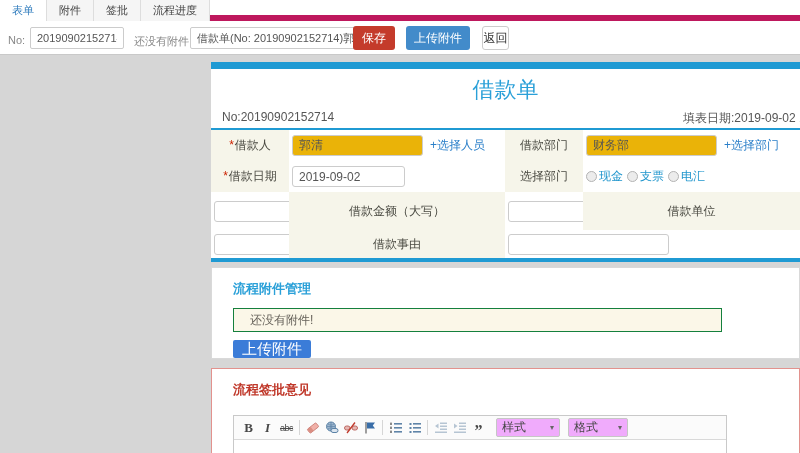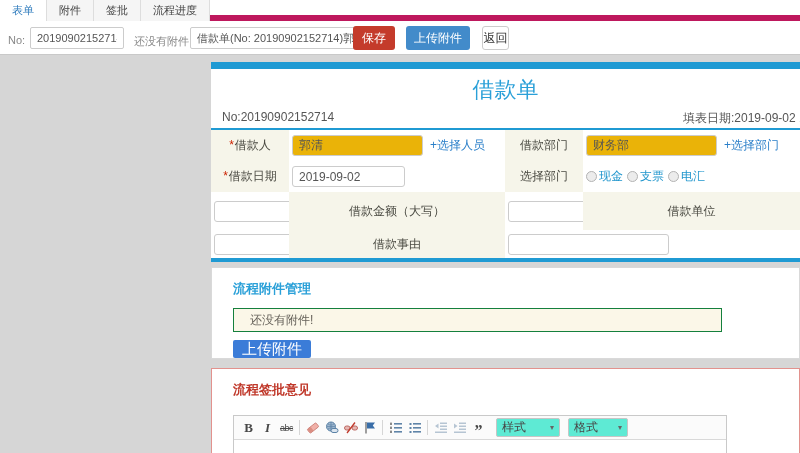--- a/index.html
+++ b/index.html
@@ -60,21 +60,21 @@
   .card-title-red { color:#c0392b; font-weight:bold; font-size:13px; margin:12px 0 16px 21px; }
   .editor { margin:9px 0 0 21px; width:494px; border:1px solid #c9c9c9; }
   .ed-toolbar { display:flex; align-items:center; height:24px; padding:0 5px; background:#fbfbfb; border-bottom:1px solid #d9d9d9; }
   .tbi { width:19px; height:18px; display:inline-flex; align-items:center; justify-content:center; cursor:pointer; border-radius:2px; }
   .tb-b { font-family:"Liberation Serif",serif; font-weight:bold; font-size:13px; color:#484848; }
   .tb-i { font-family:"Liberation Serif",serif; font-style:italic; font-weight:bold; font-size:13px; color:#484848; }
   .tb-s { font-size:9px; text-decoration:line-through; color:#484848; letter-spacing:-0.5px; }
   .tb-q { font-family:"Liberation Serif",serif; font-weight:bold; font-size:16px; color:#484848; line-height:10px; margin-top:6px; }
   .tsep { width:1px; height:15px; background:#d6d6d6; margin:0 3px; }
   .combo { display:inline-flex; align-items:center; justify-content:space-between; height:19px; border:1px solid #c6c6c6;
-           border-radius:2px; background:#5eead4; font-size:12px; color:#474747; padding:0 5px; cursor:pointer; }
+           border-radius:2px; background:#f0abfc; font-size:12px; color:#474747; padding:0 5px; cursor:pointer; }
   .combo .caret { font-size:8px; color:#666; margin-left:10px; }
   .combo-styles { width:64px; margin-left:8px; }
   .combo-format { width:60px; margin-left:8px; }
   .ed-content { height:70px; background:#fff; }
   .dim { opacity:.55; }
 </style>
 </head>
 <body>
 
 <div class="tabbar">

